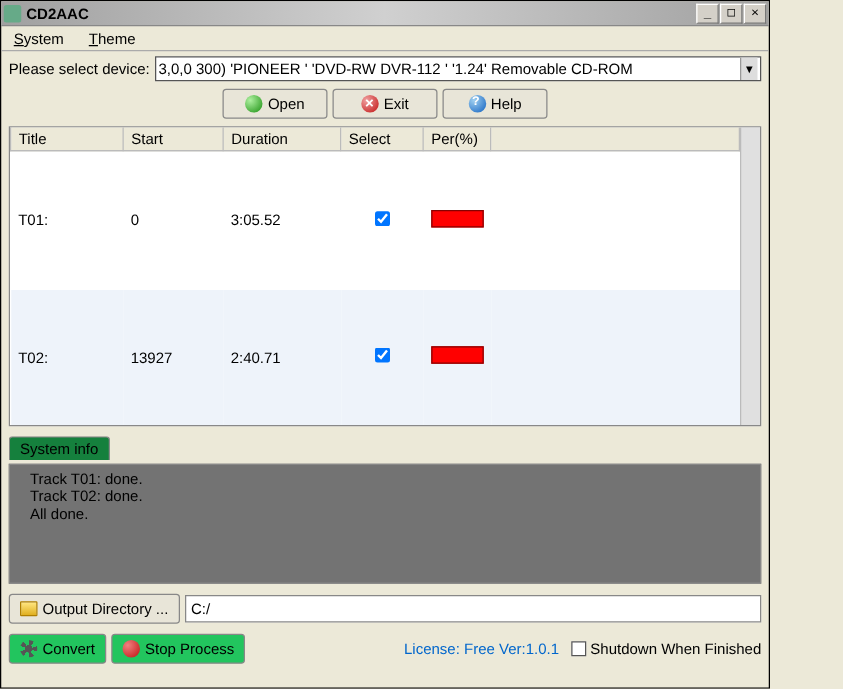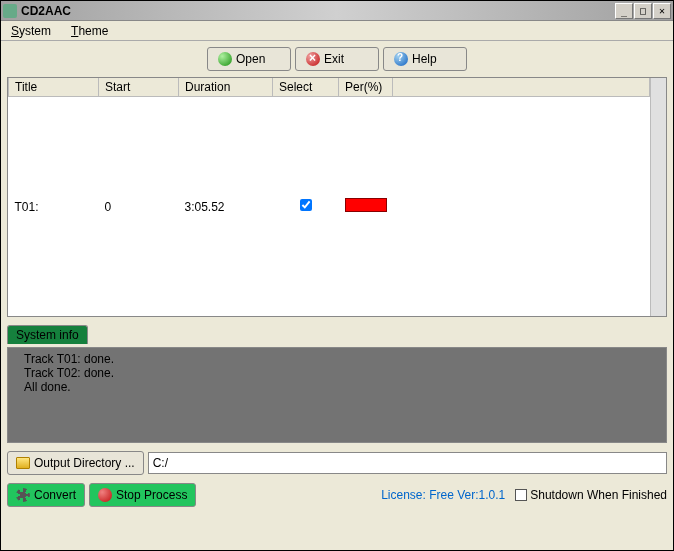--- a/index.html
+++ b/index.html
@@ -1,38 +1,38 @@
 <!DOCTYPE html>
 <html><head>
 <meta charset="utf-8">
 <style>
 * { box-sizing: border-box; margin: 0; padding: 0; font-family: Tahoma, Arial, sans-serif; font-size: 12px; }
 body { background: #ece9d8; width: 674px; height: 551px; overflow: hidden; }
 
-.window { width: 674px; height: 551px; border: 1px solid #000; background: #ece9d8; display: flex; flex-direction: column; }
+.window { width: 616px; height: 551px; border: 1px solid #000; background: #ece9d8; display: flex; flex-direction: column; }
 
 .titlebar { background: linear-gradient(to right, #a0a0a0, #d0d0d0, #a0a0a0); height: 20px; display: flex; align-items: center; padding: 0 2px; border-bottom: 1px solid #888; }
 .titlebar-icon { width: 14px; height: 14px; background: #6a8; border-radius: 2px; margin-right: 4px; display: inline-block; }
 .titlebar-text { flex: 1; color: #000; font-weight: bold; font-size: 12px; }
 .titlebar-btns { display: flex; gap: 1px; }
 .titlebar-btn { width: 18px; height: 16px; background: #d4d0c8; border: 1px solid #fff; border-right-color: #777; border-bottom-color: #777; display: flex; align-items: center; justify-content: center; font-size: 10px; font-family: monospace; line-height: 1; }
 
 .menubar { height: 20px; display: flex; align-items: center; padding: 0 4px; gap: 8px; border-bottom: 1px solid #aaa; }
 .menu-item { padding: 2px 6px; text-decoration: underline; text-decoration-color: transparent; }
 .menu-item::first-letter { text-decoration: underline; }
 
 .content { flex: 1; padding: 4px 6px; display: flex; flex-direction: column; gap: 4px; }
 
 .device-row { display: flex; align-items: center; gap: 4px; }
 .device-row label { white-space: nowrap; }
 .device-select { flex: 1; height: 20px; border: 1px solid #555; background: #fff; padding: 0 2px; display: flex; align-items: center; justify-content: space-between; }
 .device-select .arrow { width: 14px; text-align: center; background: #ddd; border-left: 1px solid #999; height: 100%; display: flex; align-items: center; justify-content: center; font-size: 9px; }
 
 .toolbar { display: flex; justify-content: center; gap: 4px; margin: 2px 0; }
-.btn { height: 24px; min-width: 84px; background: #e8e5d8; border: 1px solid #888; border-radius: 3px; display: flex; align-items: center; gap: 4px; padding: 0 10px; cursor: default; }
+.btn { height: 24px; min-width: 84px; background: #e8e5d8; border: 1px solid #888; border-radius: 3px; display: flex; align-items: center; justify-content: center; gap: 4px; padding: 0 10px; cursor: default; }
 .btn-icon { width: 14px; height: 14px; border-radius: 50%; display: inline-block; }
 .icon-open { background: radial-gradient(circle at 30% 30%, #aef0a0, #1a9010); }
 .icon-help { background: radial-gradient(circle at 30% 30%, #a0d0f0, #1060c0); position: relative; }
 .icon-help::after { content: "?"; position: absolute; color: #fff; font-size: 10px; font-weight: bold; left: 3px; top: 0; }
 .icon-exit { background: radial-gradient(circle at 30% 30%, #f0a0a0, #c01010); position: relative; }
 .icon-exit::after { content: "×"; position: absolute; color: #fff; font-size: 12px; font-weight: bold; left: 3px; top: -1px; }
 
 .table-wrap { border: 1px solid #888; background: #fff; height: 240px; position: relative; display: flex; }
 .tbl { border-collapse: collapse; flex: 1; padding-left: 20px; }
 .tbl th { background: #ece9d8; border: 1px solid #bbb; border-top: none; text-align: left; padding: 2px 6px; font-weight: normal; height: 18px; }
@@ -74,20 +74,27 @@
     </div>
   </div>
 
   <div class="menubar">
     <span class="menu-item">System</span>
     <span class="menu-item">Theme</span>
   </div>
 
   <div class="content">
 
+    <div class="device-row">
+      <label>Please select device:</label>
+      <div class="device-select">
+        <span>3,0,0       300) 'PIONEER ' 'DVD-RW  DVR-112 ' '1.24' Removable CD-ROM</span>
+        <span class="arrow">▼</span>
+      </div>
+    </div>
 
     <div class="toolbar">
       <div class="btn">
         <span class="btn-icon icon-open"></span>
         <span>Open</span>
       </div>
       <div class="btn">
         <span class="btn-icon icon-exit"></span>
         <span>Exit</span>
       </div>
@@ -115,20 +122,28 @@
             <th>Select</th>
             <th>Per(%)</th>
             <th></th>
           </tr>
         </thead>
         <tbody>
           <tr>
             <td>T01:</td>
             <td>0</td>
             <td>3:05.52</td>
+            <td style="text-align:center"><input type="checkbox" checked="" style=""></td>
+            <td><span class="progress-bar"></span></td>
+            <td></td>
+          </tr>
+          <tr class="row-alt">
+            <td>T02:</td>
+            <td>13927</td>
+            <td>2:40.71</td>
             <td style="text-align:center"><input type="checkbox" checked="" style=""></td>
             <td><span class="progress-bar"></span></td>
             <td></td>
           </tr>
         </tbody>
       </table>
       <div class="vscroll"></div>
     </div>
 
     <div class="tabs">

